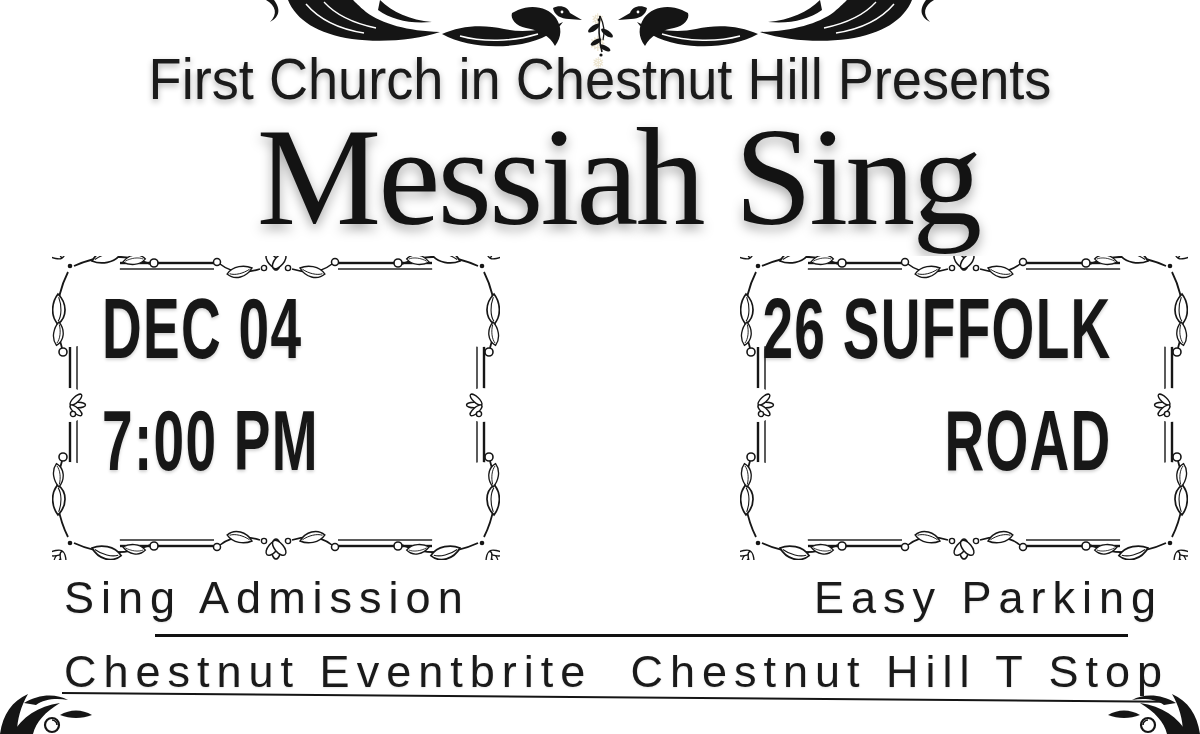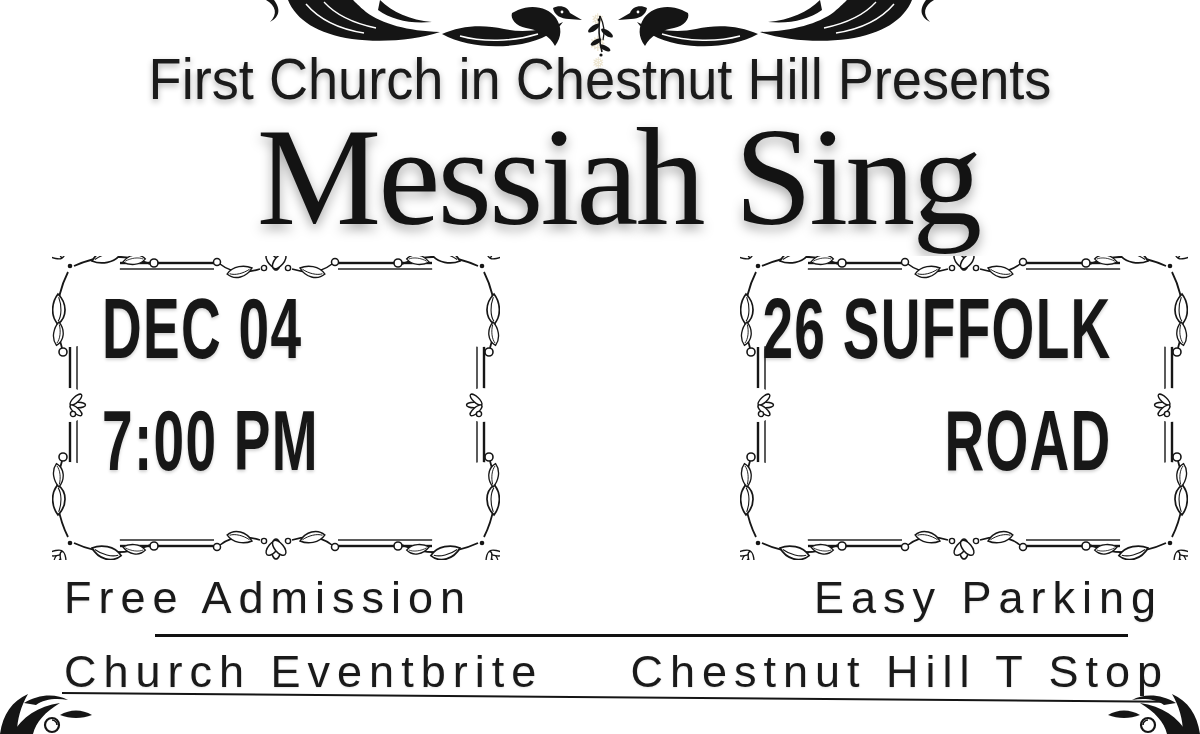--- a/index.html
+++ b/index.html
@@ -192,24 +192,24 @@
 
   <div class="cardtext left">
     <div>DEC 04</div>
     <div>7:00 PM</div>
   </div>
   <div class="cardtext right">
     <div>26 SUFFOLK</div>
     <div>ROAD</div>
   </div>
 
-  <div class="detail row1 dleft">Free Admission</div>
+  <div class="detail row1 dleft">Sing Admission</div>
   <div class="detail row1 dright1">Easy Parking</div>
   <div class="divider"></div>
-  <div class="detail row2 dleft">Church Eventbrite</div>
+  <div class="detail row2 dleft">Chestnut Eventbrite</div>
   <div class="detail row2 dright2">Chestnut Hill T Stop</div>
   <div class="underline"></div>
 
   <svg class="acanthus bl" viewBox="0 0 100 42" aria-hidden="true">
     <g fill="#151515">
       <path d="M0,42 C3,22 12,9 28,2 C21,14 17,27 17,42 Z"></path>
       <path d="M12,42 C22,25 38,14 60,11 C45,20 36,30 33,42 Z"></path>
       <path d="M24,11 C38,2 56,1 68,8 C56,6 44,7 36,13 Z"></path>
       <path d="M60,23 C70,17 82,17 92,23 C82,27 70,27 60,23 Z"></path>
     </g>

